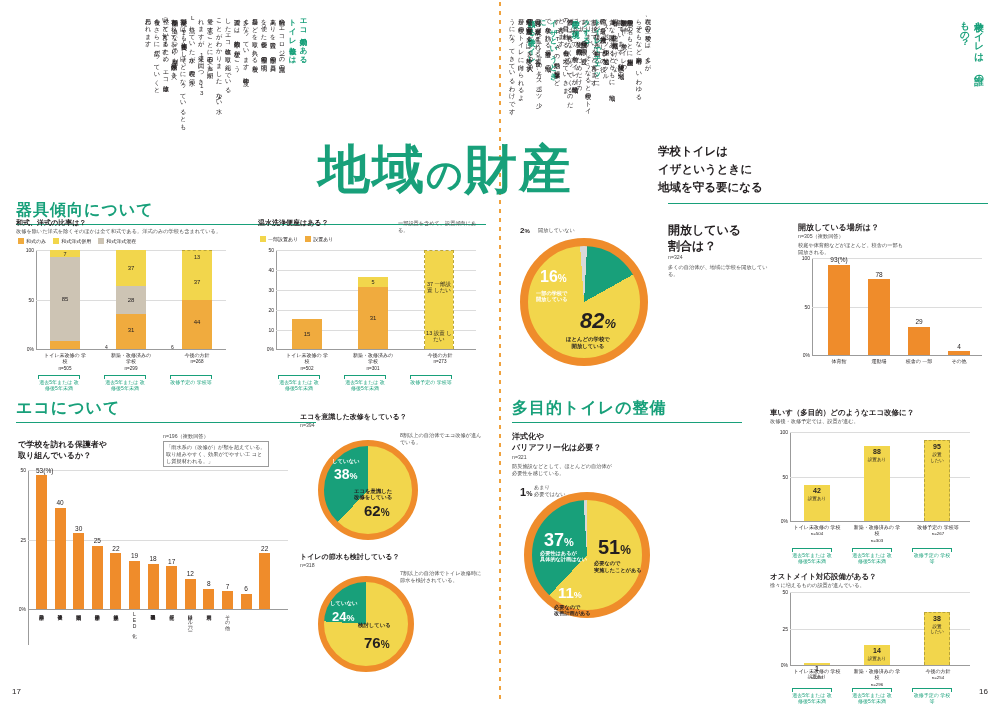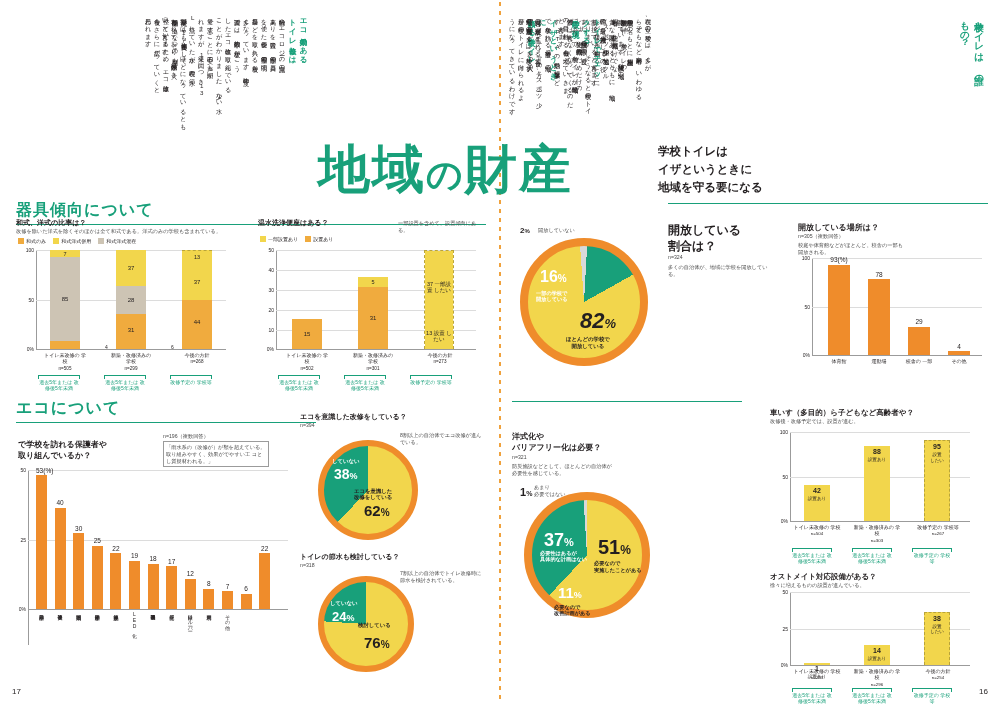--- a/index.html
+++ b/index.html
@@ -524,20 +524,21 @@
 一部</div>
         </div>
         <div class="barwrap" style="left:136px;width:22px;height:3.88px;background:#ef8c2b;">
           <div class="bar-val">4</div>
           <div class="bar-x-label" style="left:-7px;width:36px;">その他</div>
         </div>
       </div>
   </div>
 
   <div style="position:absolute;left:512px;top:398px;width:230px;">
+    <h2 class="sec">多目的トイレの整備</h2>
     <div class="sec-rule"></div>
   </div>
 
   <div style="position:absolute;left:512px;top:432px;width:110px;">
     <div style="font-weight:bold;font-size:8px;line-height:1.35;white-space:pre-line">洋式化や
 バリアフリー化は必要？</div>
     <div class="tiny">n=321</div>
     <div class="tiny" style="margin-top:2px;width:100px;">防災施設などとして、ほとんどの自治体が必要性を感じている。</div>
   </div>
 
@@ -550,21 +551,21 @@
 具体的な計画はない</div>
     <div class="pielbl" style="left:26px;top:84px;font-size:15px;color:#fff;">11<span style="font-size:9px">%</span></div>
     <div class="pielbl" style="left:22px;top:104px;font-size:5.2px;line-height:1.2;white-space:pre-line;">必要なので
 改善計画がある</div>
   </div>
   <div style="position:absolute;left:520px;top:486px;font-size:11px;font-weight:bold;">1<span style="font-size:7px">%</span></div>
   <div class="tiny" style="position:absolute;left:534px;top:484px;white-space:pre-line;">あまり
 必要ではない</div>
 
   <div style="position:absolute;left:770px;top:408px;width:215px;">
-    <div style="font-weight:bold;font-size:7.5px;">車いす（多目的）ら子どもなど高齢者や？</div>
+    <div style="font-weight:bold;font-size:7.5px;">車いす（多目的）どのようなエコ改修に？</div>
     <div class="tiny">改修後・改修予定では、設置が進む。</div>
   </div>
   <div class="chart" style="left:790px;top:432px;width:180px;height:90px;">
     <div class="axis-y"></div>
       <div class="axis-x"></div>
     <div class="gridline" style="top:0px;"></div>
       <div class="gridline" style="top:45px;"></div>
     <div class="ytick" style="top:0px;">100</div>
     <div class="ytick" style="top:45px;">50</div>
     <div class="ytick" style="top:89px;">0%</div>

